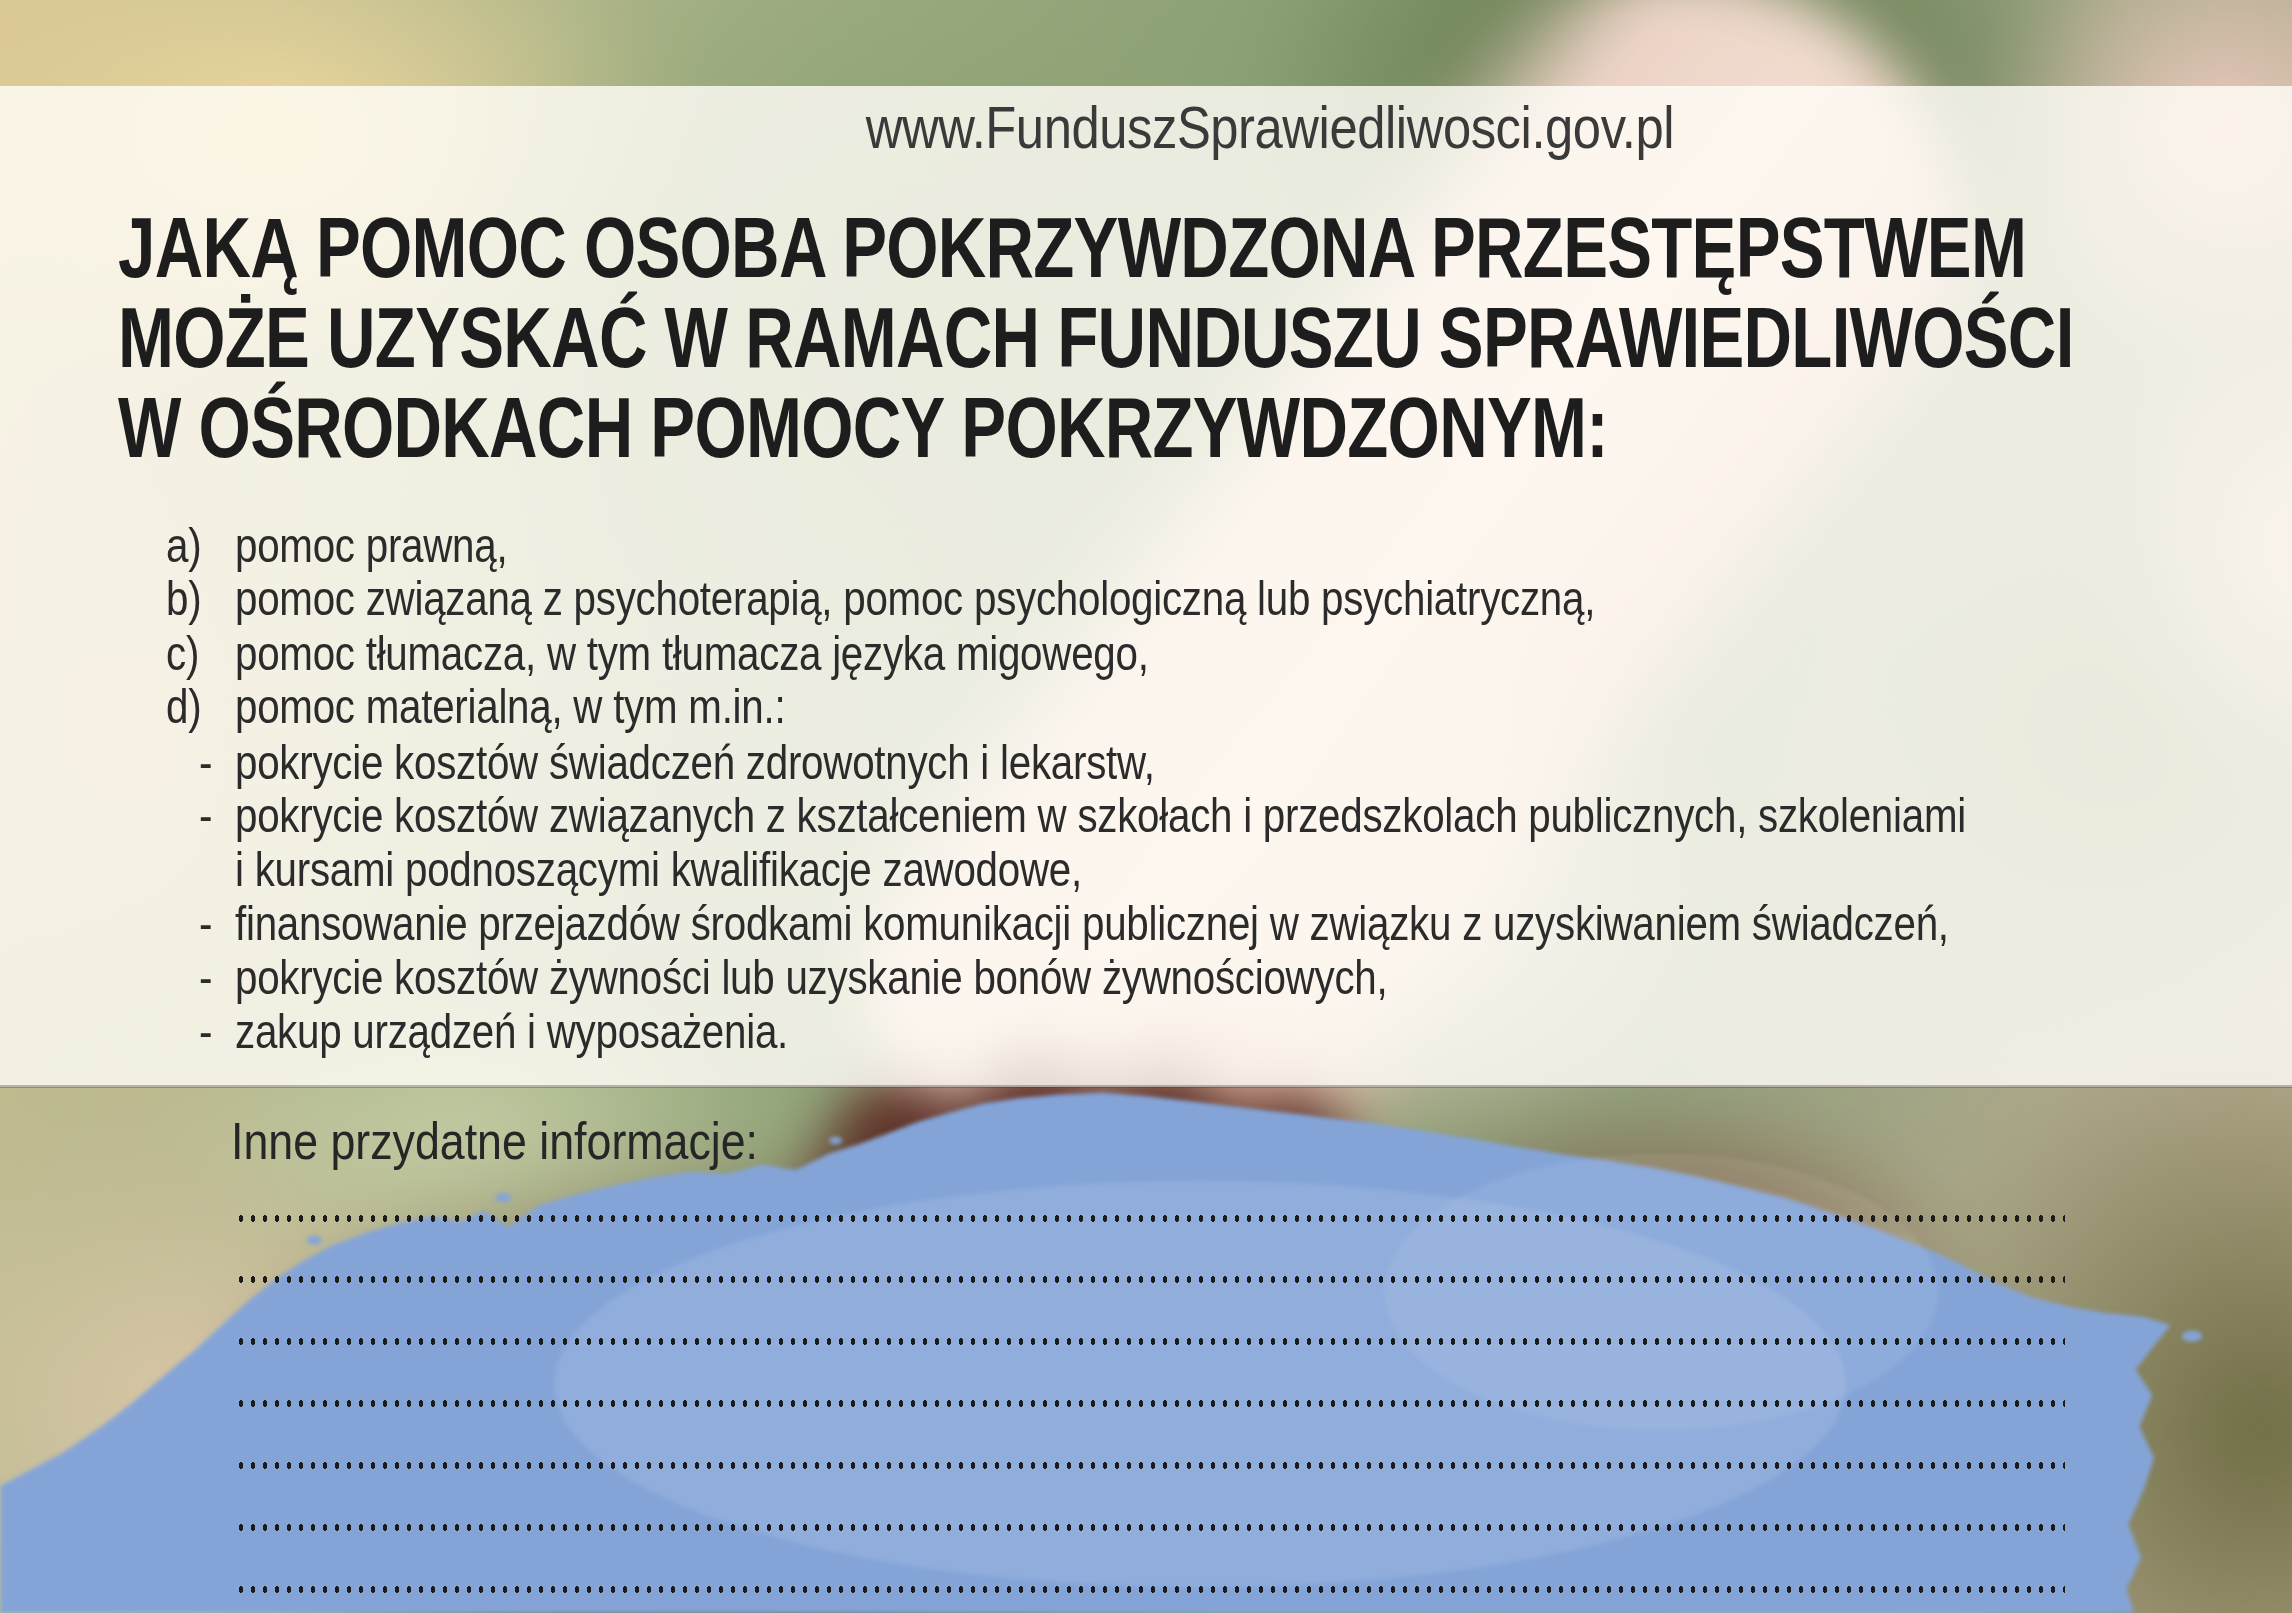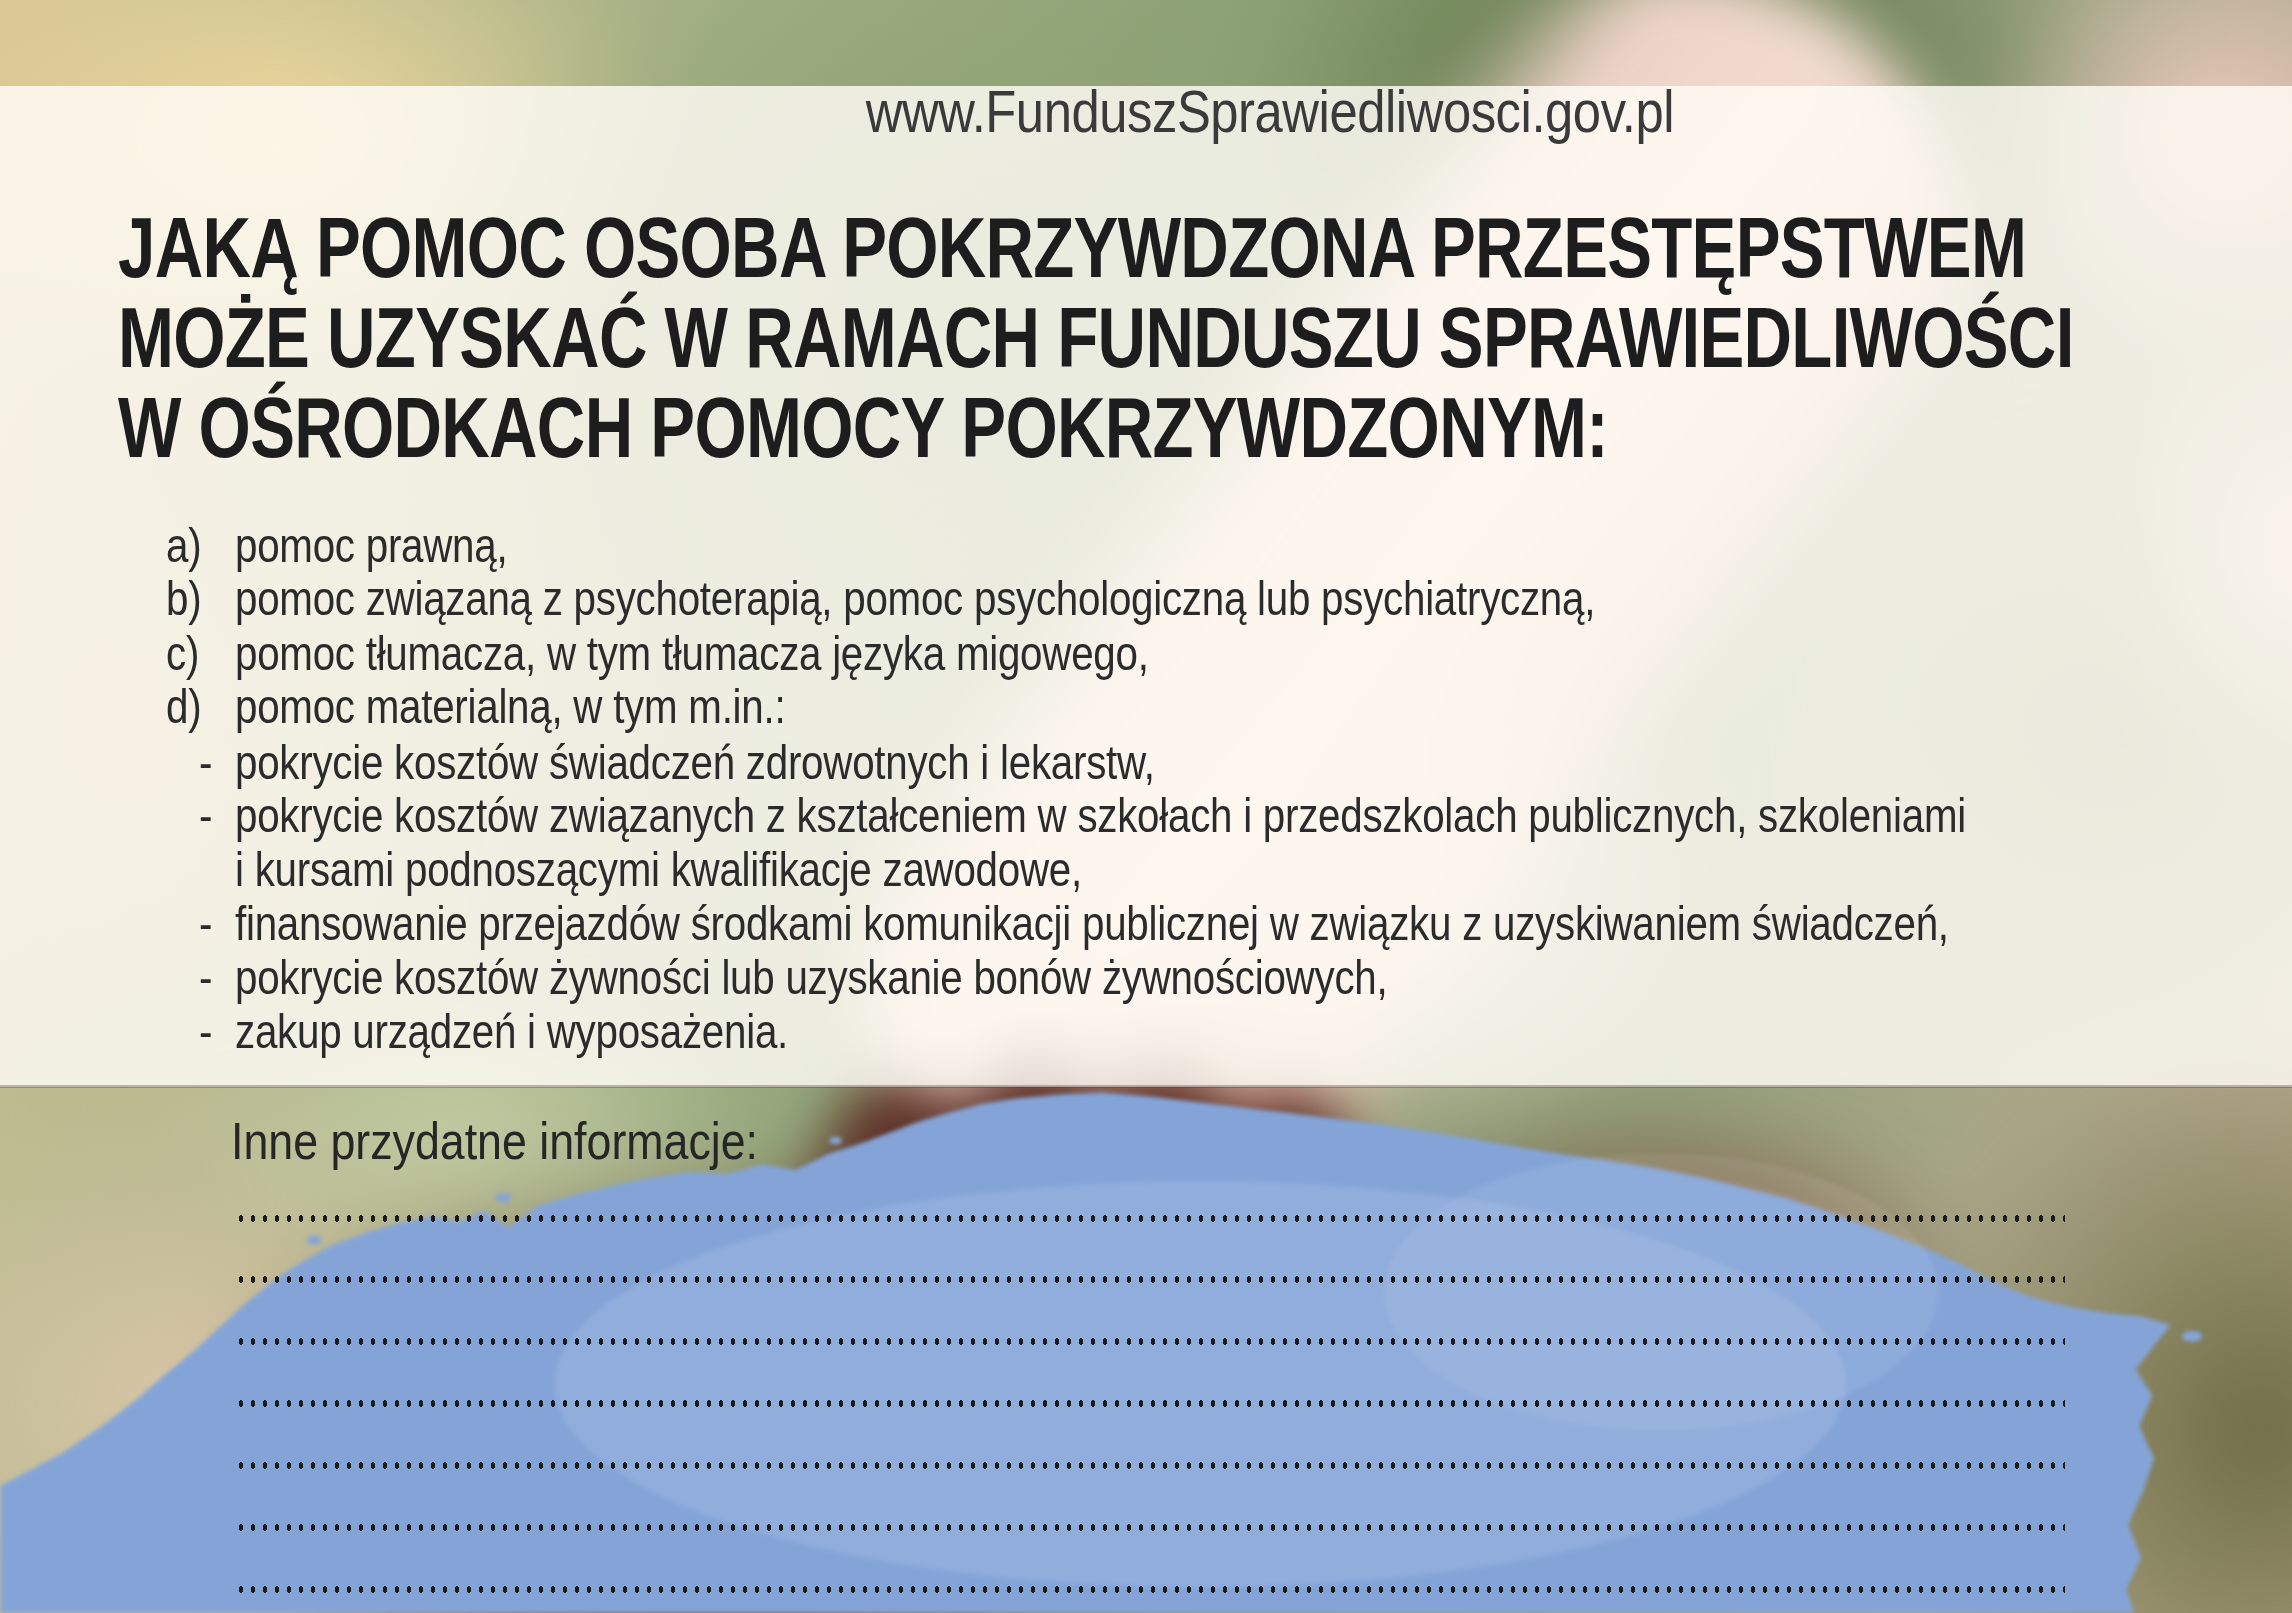--- a/index.html
+++ b/index.html
@@ -35,21 +35,21 @@
 
   
   .overlay{position:absolute;left:0;top:86px;width:2293px;height:1001px;
            background:rgba(255,252,247,0.82);}
   .seam{position:absolute;left:0;top:1085px;width:2293px;height:2.8px;background:rgba(60,35,25,0.3);}
 
   
   .splash{position:absolute;left:0;top:0;width:2293px;height:1613px;}
 
   
-  .url-wrap{position:absolute;left:800px;top:80px;width:794px;text-align:left;}
+  .url-wrap{position:absolute;left:800px;top:96px;width:794px;text-align:left;}
   .url-wrap span{display:inline-block;font-size:59px;line-height:65px;color:#3a3a3a;
                  white-space:nowrap;transform:scaleX(0.86);letter-spacing:-0.5px;}
   .heading{position:absolute;left:118px;top:203px;font-size:85px;line-height:90px;
            font-weight:bold;color:#1d1d1d;white-space:nowrap;
            transform:scaleX(0.79);transform-origin:0 0;letter-spacing:-0.9px;}
   .bl{position:absolute;font-size:48px;line-height:54px;color:#2b2b2b;white-space:nowrap;
       transform:scaleX(0.84);transform-origin:0 0;letter-spacing:-0.3px;}
   .mk{left:166px;}
   .dk{left:199px;}
   .tx{left:235px;}

